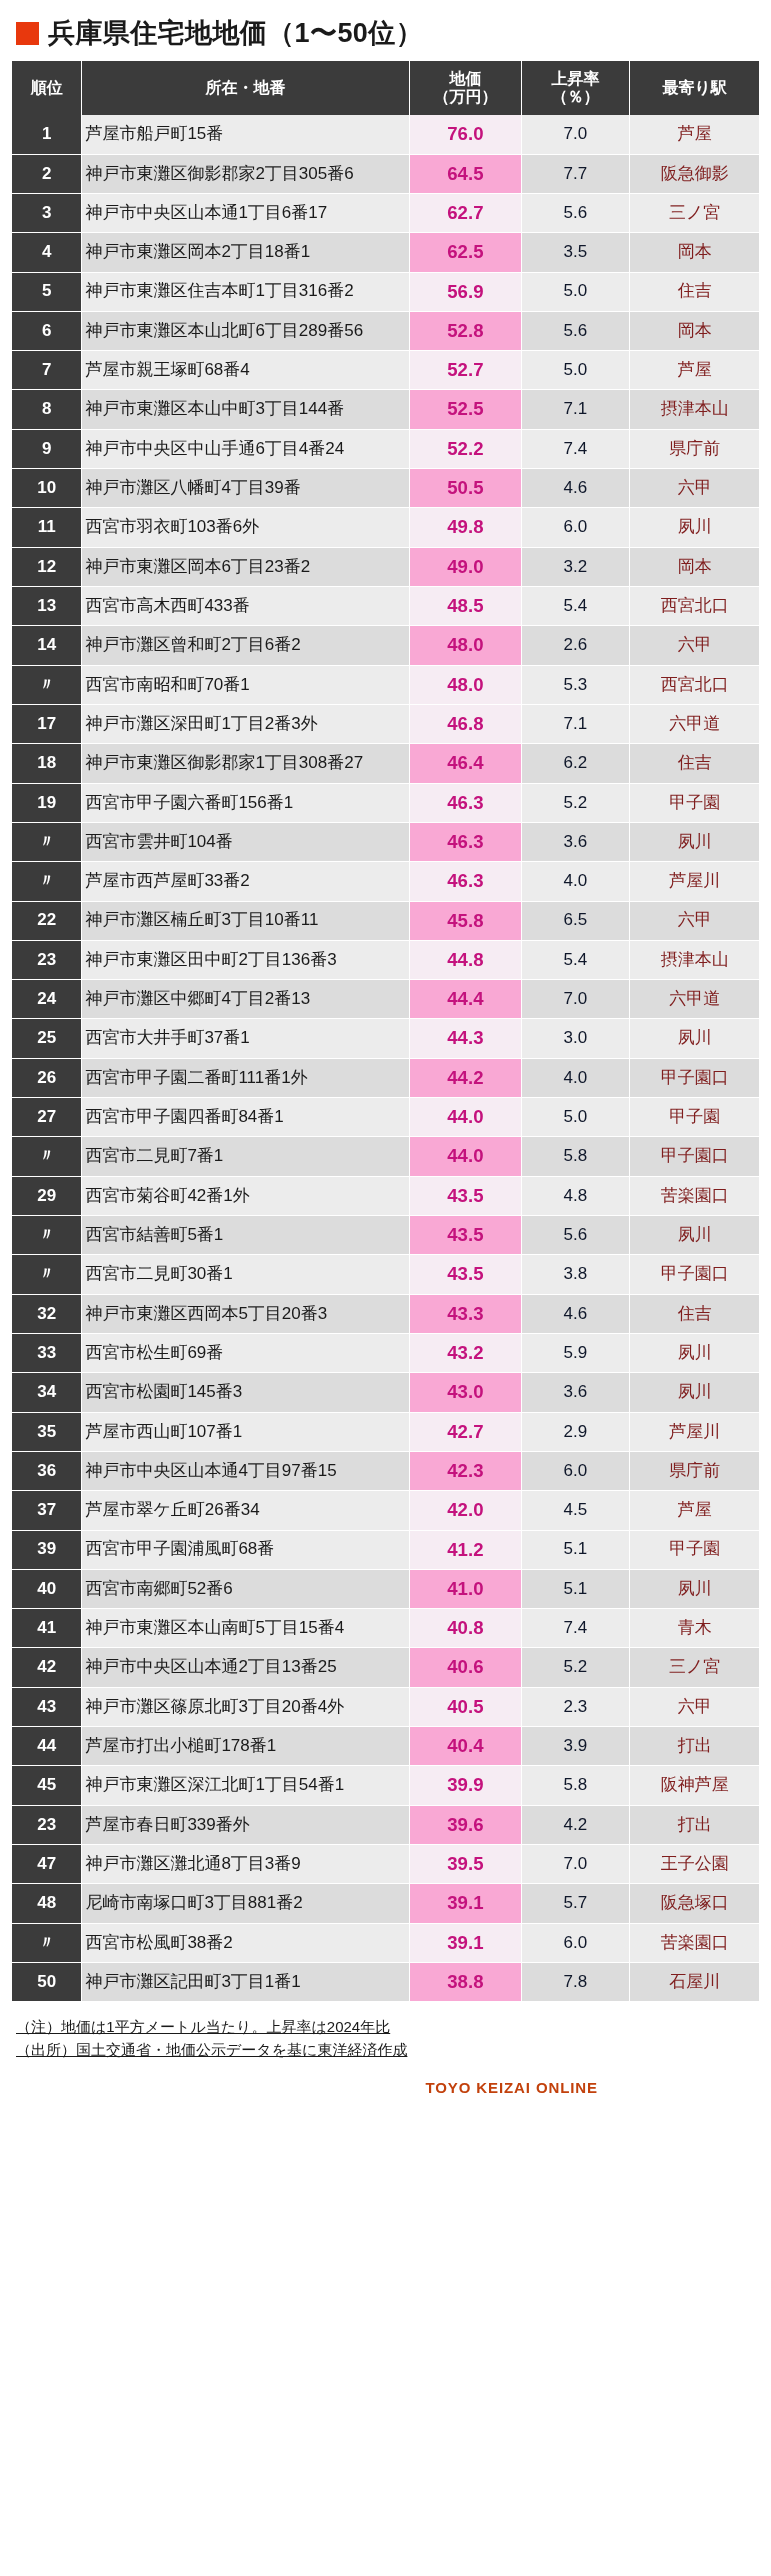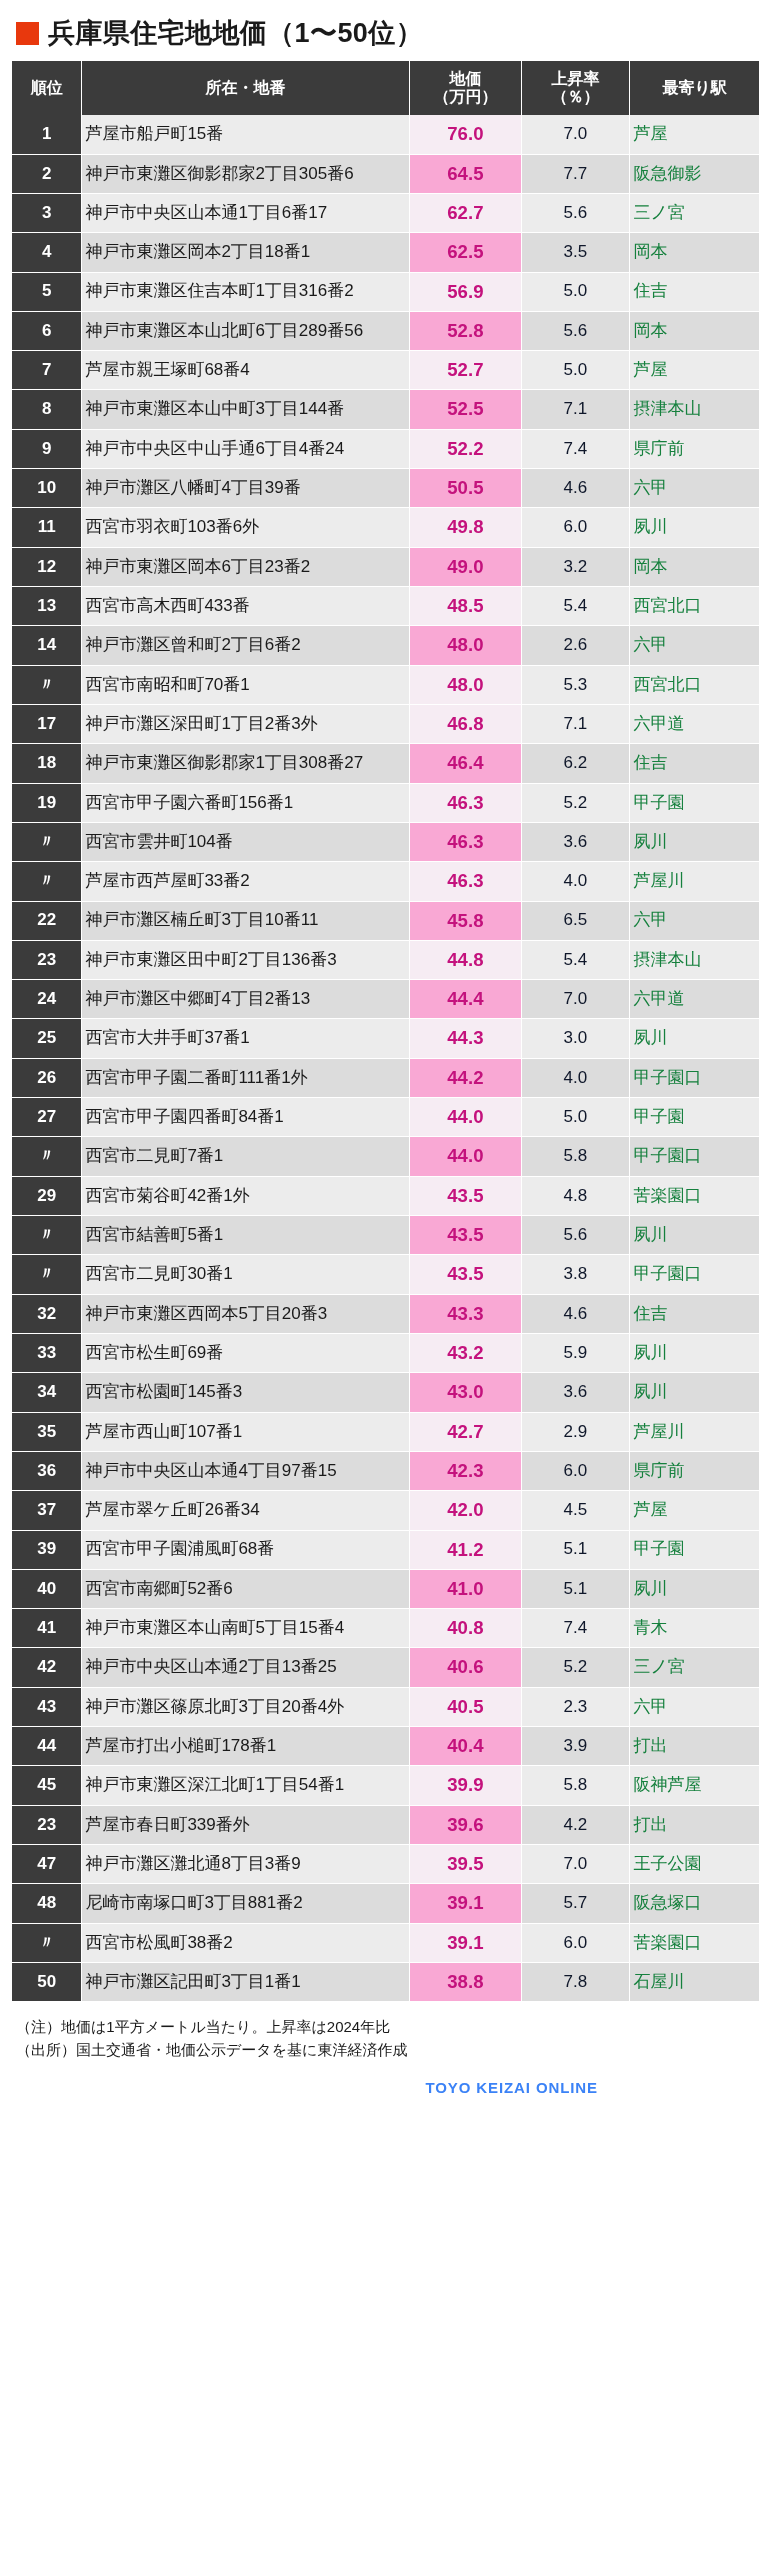--- a/index.html
+++ b/index.html
@@ -97,48 +97,48 @@
     font-size: 18.6px;
   }
   td.rate {
     background: #ececec;
     text-align: center;
     font-size: 17px;
     color: #0f172a;
   }
   td.station {
     background: #ececec;
-    text-align: left;
+    text-align: center;
     font-size: 17px;
-    color: #15803d;
+    color: #7f1d1d;
   }
   tr.alt td.addr,
   tr.alt td.rate,
   tr.alt td.station { background: #dcdcdc; }
   tr.alt td.price { background: #f9a8d4; }
 
   
   .notes {
     padding: 14px 16px 5.3px 16px;
     font-size: 15px;
     line-height: 1.5;
     color: #1a1a1a;
   }
-  .notes div { white-space: nowrap; }
+  .notes div { white-space: nowrap; text-decoration: underline; }
   
   .footer {
     display: flex;
     justify-content: flex-end;
     align-items: center;
     padding: 12.4px 18px 16px 0;
   }
   .footer-logo {
     font-size: 15px;
     letter-spacing: 0.9px;
-    color: #3b82f6;
+    color: #c2410c;
     font-weight: bold;
   }
 </style>
 </head>
 <body>
 
 <div class="page">
 
   <div class="title-bar">
     <div class="title-mark"></div>

